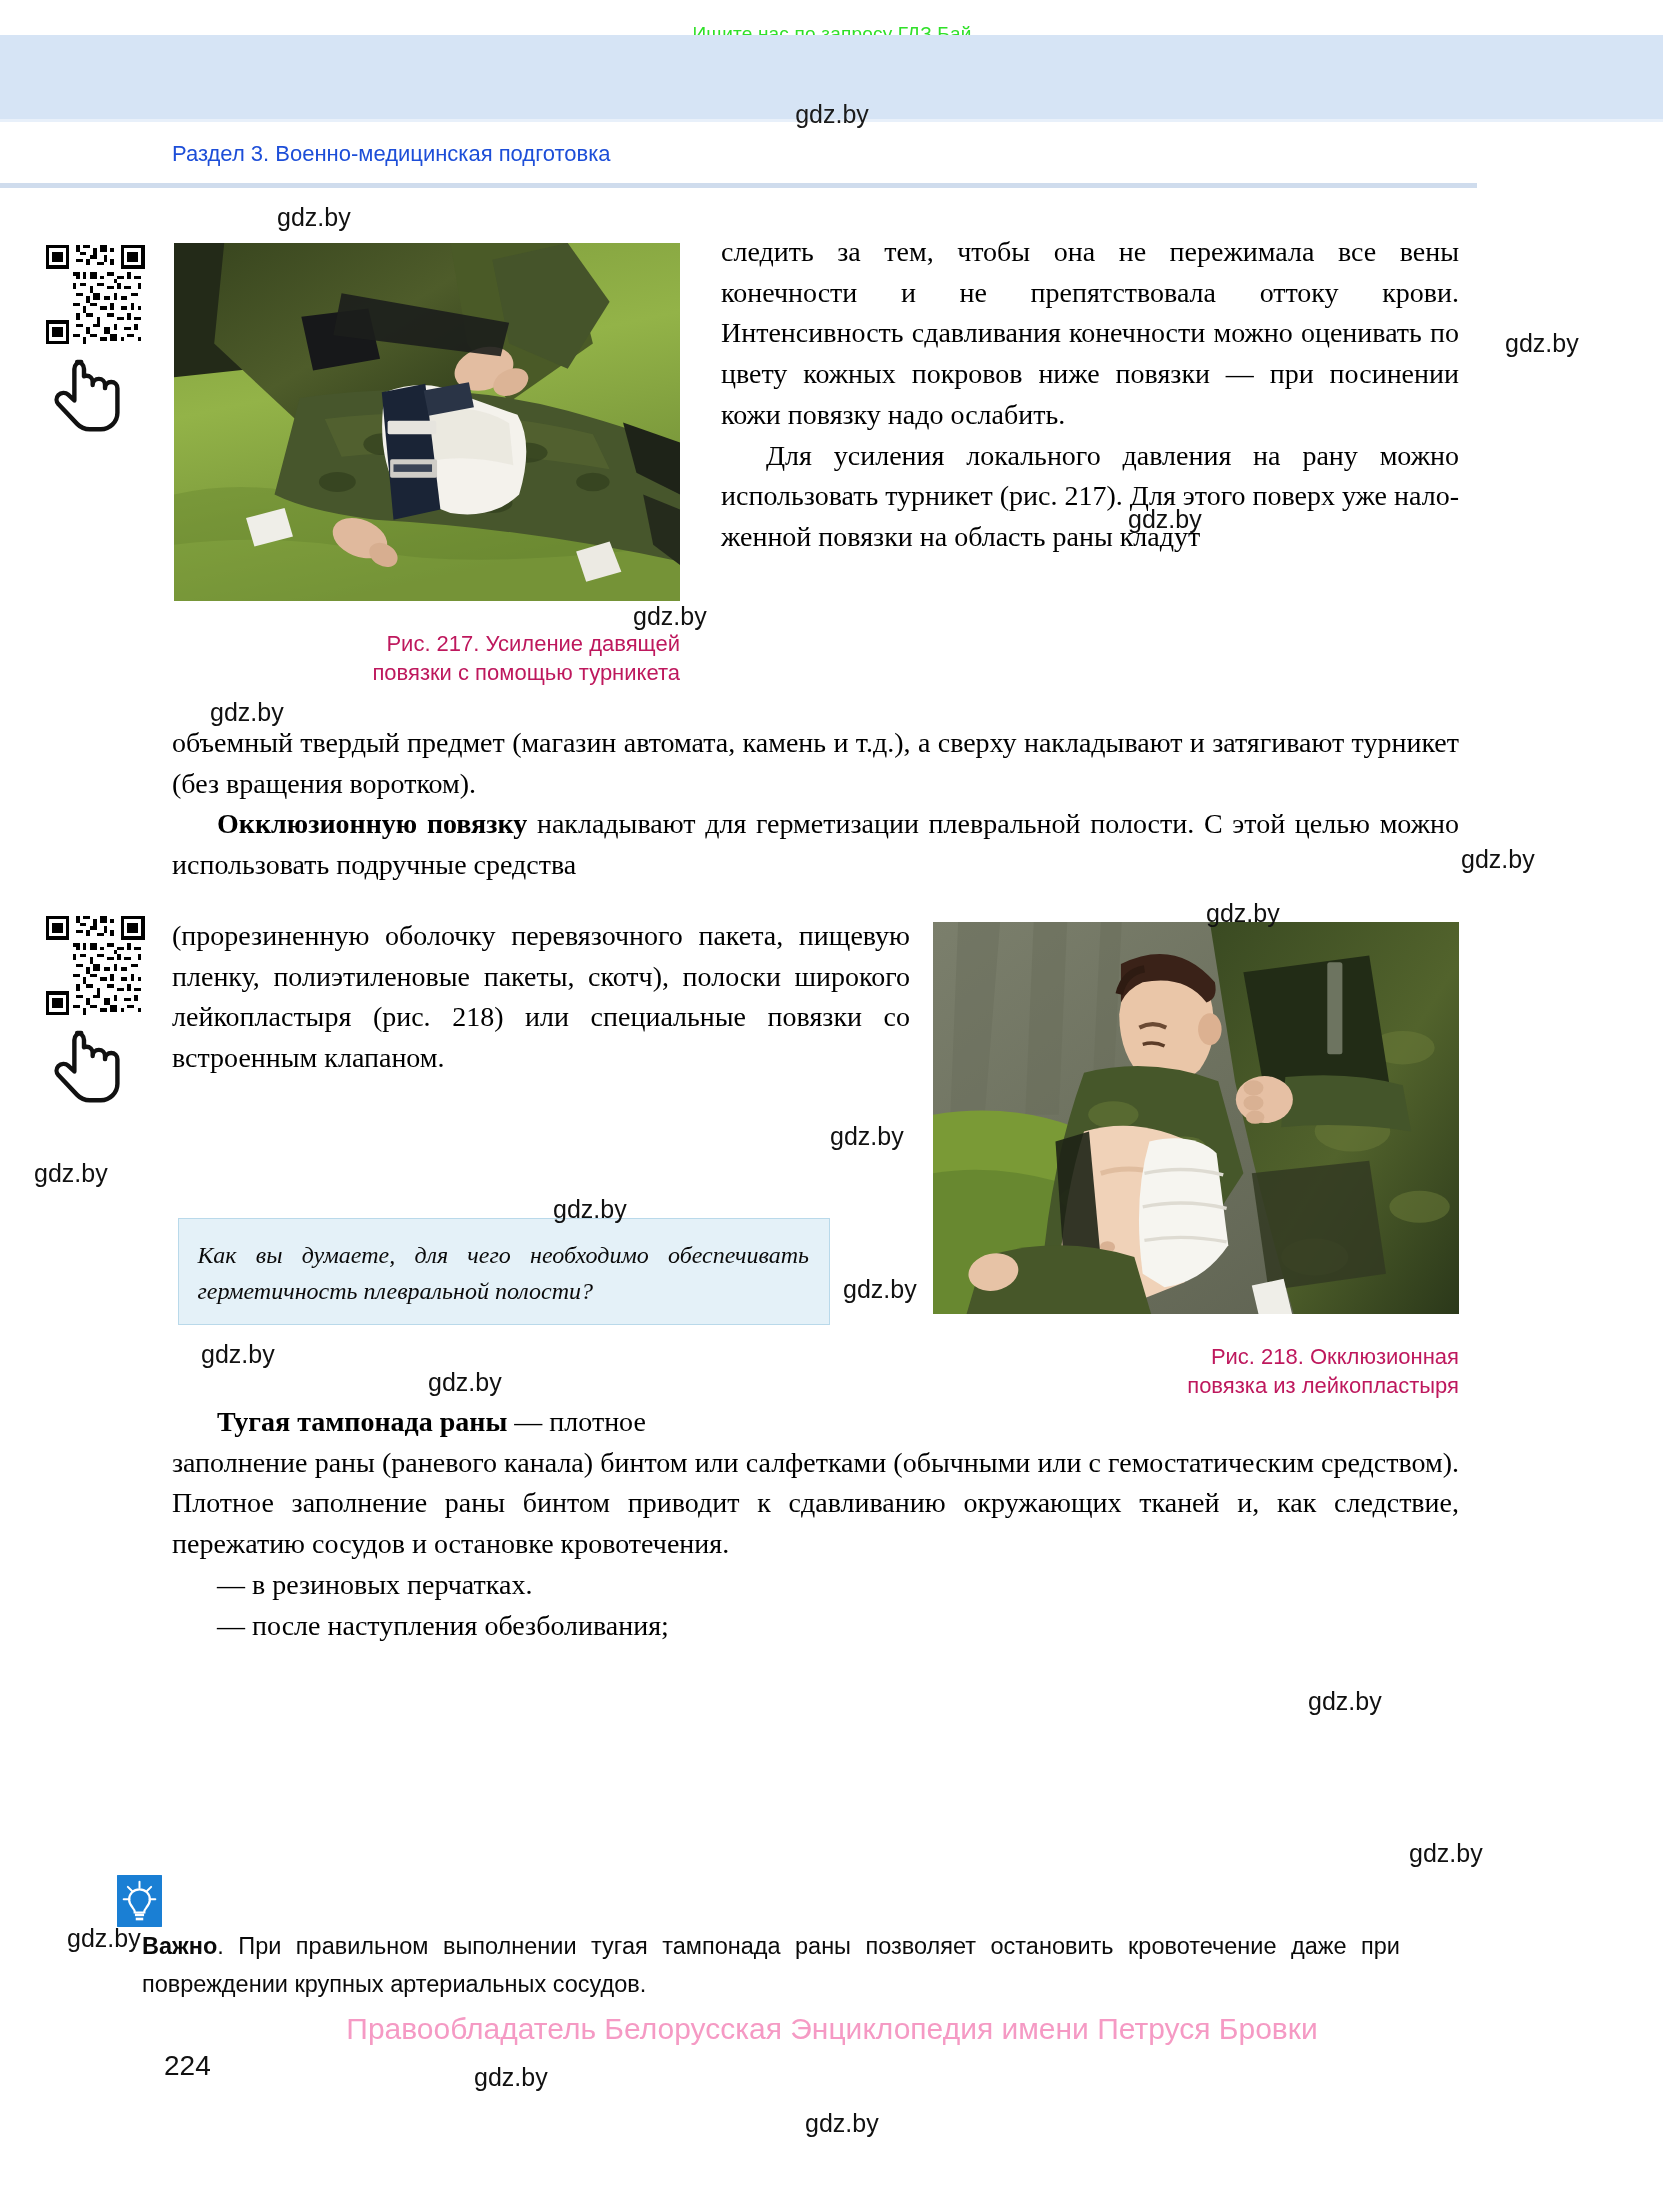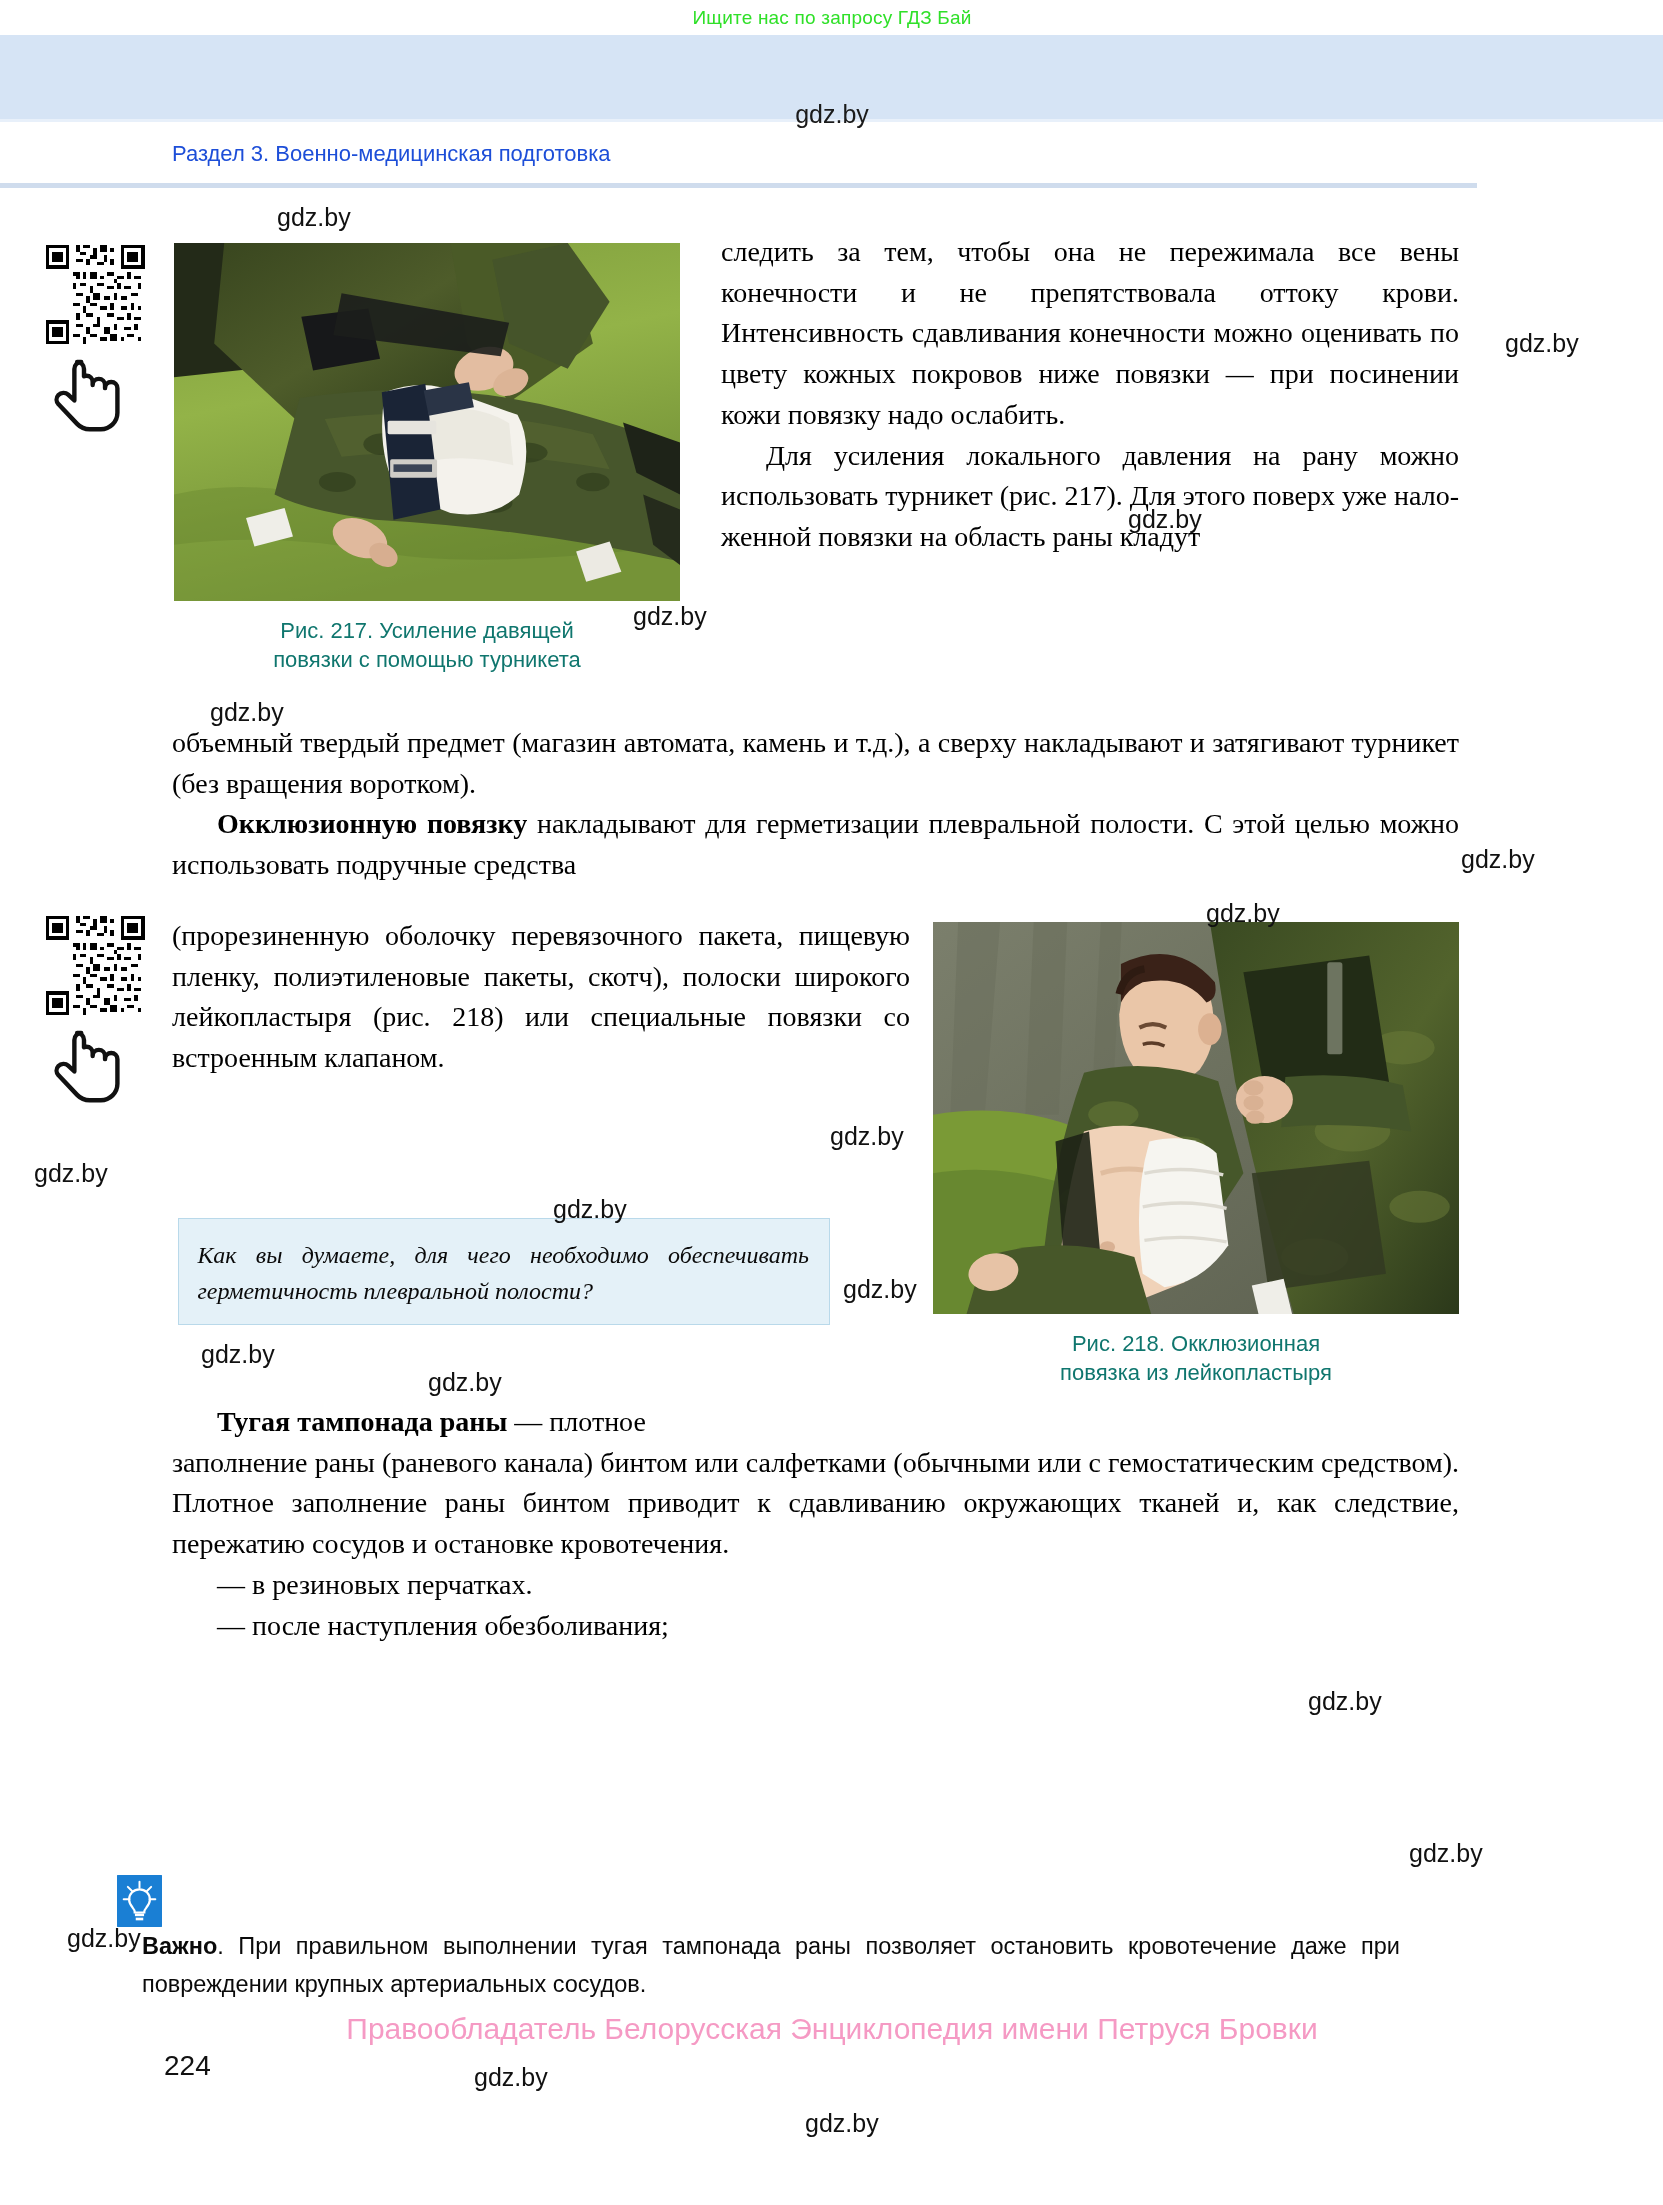--- a/index.html
+++ b/index.html
@@ -11,21 +11,21 @@
     width: 1664px;
     height: 2205px;
     position: relative;
     font-family: "Liberation Sans", sans-serif;
     overflow: hidden;
   }
 
   
   .promo-strip {
     position: absolute;
-    top: 0; left: 0;
+    top: 16px; left: 0;
     width: 1664px;
     height: 36px;
     display: flex;
     align-items: center;
     justify-content: center;
     text-align: right;
   }
   .promo-text {
     color: #2fe028;
     font-size: 19px;
@@ -83,26 +83,26 @@
   .qr-img  { width: 102px; height: 99px; display: block; }
   .hand-icon { width: 91px; height: 88px; display:block; margin-top: 6.7px; }
 
   
   .figure { position: absolute; }
   .figure .photo {
     display: block;
     border: 0;
   }
   .figcap {
-    text-align: center;
+    text-align: right;
     font-size: 22px;
     line-height: 1.34;
-    color: #0f766e;
-    font-family: "Liberation Sans", sans-serif;
-    margin-top: 15px;
+    color: #be185d;
+    font-family: "Liberation Sans", sans-serif;
+    margin-top: 28px;
   }
 
   
   .bodytext {
     font-family: "Liberation Serif", serif;
     font-size: 28px;
     line-height: 1.455;
     color: #000;
     text-align: justify;
     text-justify: inter-word;

